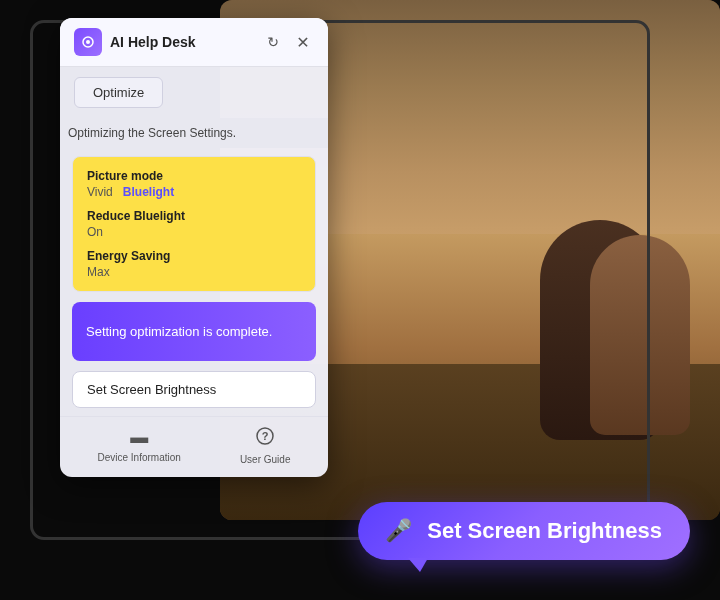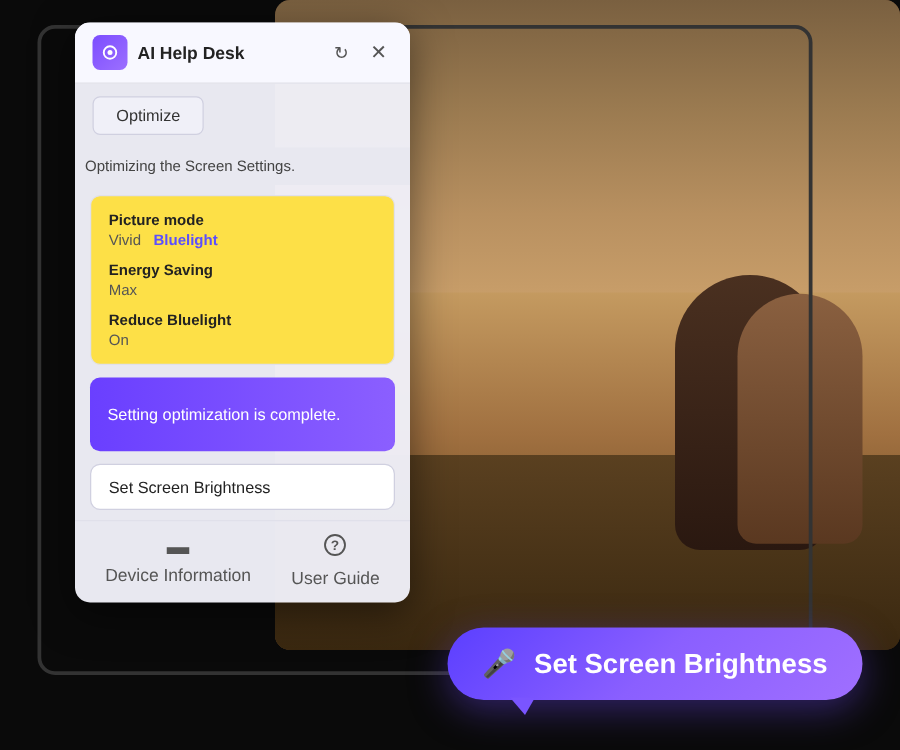--- a/index.html
+++ b/index.html
@@ -223,21 +223,21 @@
       gap: 4px;
       cursor: pointer;
     }
 
     .footer-icon {
       font-size: 18px;
       color: #555;
     }
 
     .footer-label {
-      font-size: 14px;
+      font-size: 10px;
       color: #555;
       text-align: center;
     }
 
     
     .voice-bubble {
       position: absolute;
       bottom: 40px;
       right: 30px;
       background: linear-gradient(135deg, #5b3fff, #8a5fff, #a06fff);
@@ -366,30 +366,30 @@
 
     <div class="setting-row">
       <div class="setting-label">Picture mode</div>
       <div class="setting-value-row">
         <span class="setting-value">Vivid</span>
         <span class="setting-value-active">Bluelight</span>
       </div>
     </div>
 
     <div class="setting-row">
+      <div class="setting-label">Reduce Bluelight</div>
+      <div class="setting-value-row">
+        <span class="setting-value">On</span>
+      </div>
+    </div>
+
+    <div class="setting-row">
       <div class="setting-label">Energy Saving</div>
       <div class="setting-value-row">
         <span class="setting-value">Max</span>
-      </div>
-    </div>
-
-    <div class="setting-row">
-      <div class="setting-label">Reduce Bluelight</div>
-      <div class="setting-value-row">
-        <span class="setting-value">On</span>
       </div>
     </div>
   </div>
 
   <div class="complete-bar">
     <span>Setting optimization is complete.</span>
   </div>
 
   <button class="action-btn">Set Screen Brightness</button>
 

